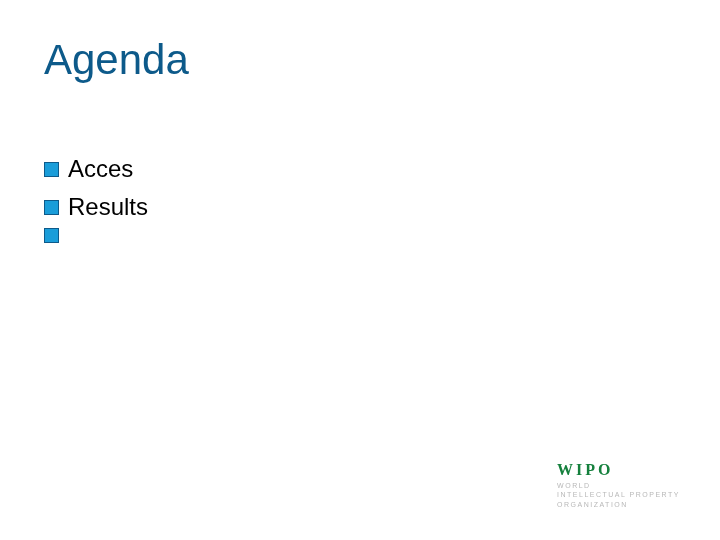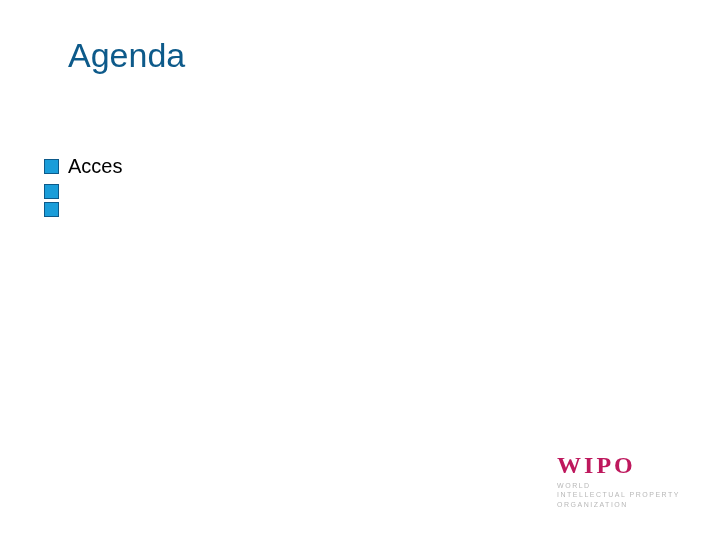--- a/index.html
+++ b/index.html
@@ -6,29 +6,28 @@
 body{
   width:720px;height:540px;
   background:#fff;
   font-family:Arial,Helvetica,sans-serif;
   position:relative;
   color:#000;
 }
 .title{
   position:absolute;
   left:44px;top:36px;
-  font-size:34px;
+  font-size:42px;
   color:#0d5a8a;
   font-weight:400;
-  margin-left:24px;
 }
 .content{
   position:absolute;
   left:44px;top:152px;
-  font-size:20px;
+  font-size:24px;
   line-height:1.45;
 }
 .content ul{list-style:none;margin:0;padding:0}
 .content li{margin:0 0 3px 0;display:flex;align-items:center}
 .sq{
   display:inline-block;
   width:15px;height:15px;
   background:#1a9dd9;
   border:1px solid #0d5a8a;
   margin-right:9px;
@@ -37,23 +36,23 @@
 }
 .sub{margin-left:34px;padding:0}
 .gap{height:28px}
 .footer{
   position:absolute;
   right:40px;bottom:30px;
   text-align:left;
 }
 .logo{
   font-family:"Times New Roman",serif;
-  font-size:24px;
+  font-size:16px;
   letter-spacing:3px;
-  color:#be185d;
+  color:#15803d;
   font-weight:600;
 }
 .tag{
   font-size:7px;
   letter-spacing:1.5px;
   color:#b8b8b8;
   line-height:1.4;
   margin-top:2px;
 }
 </style>
@@ -65,20 +64,21 @@
 <div class="content">
   <ul>
     <li>
       <span class="sq"></span>
       <span>Acces</span>
     </li>
   </ul>
   <ul class="sub">
     <li>
       <span class="sq"></span>
+      <span>Results</span>
     </li>
     <li>
       <span class="sq"></span>
     </li>
   </ul>
   <div class="gap"></div>
 </div>
 
 <div class="footer">
   <div class="logo">WIPO</div>

